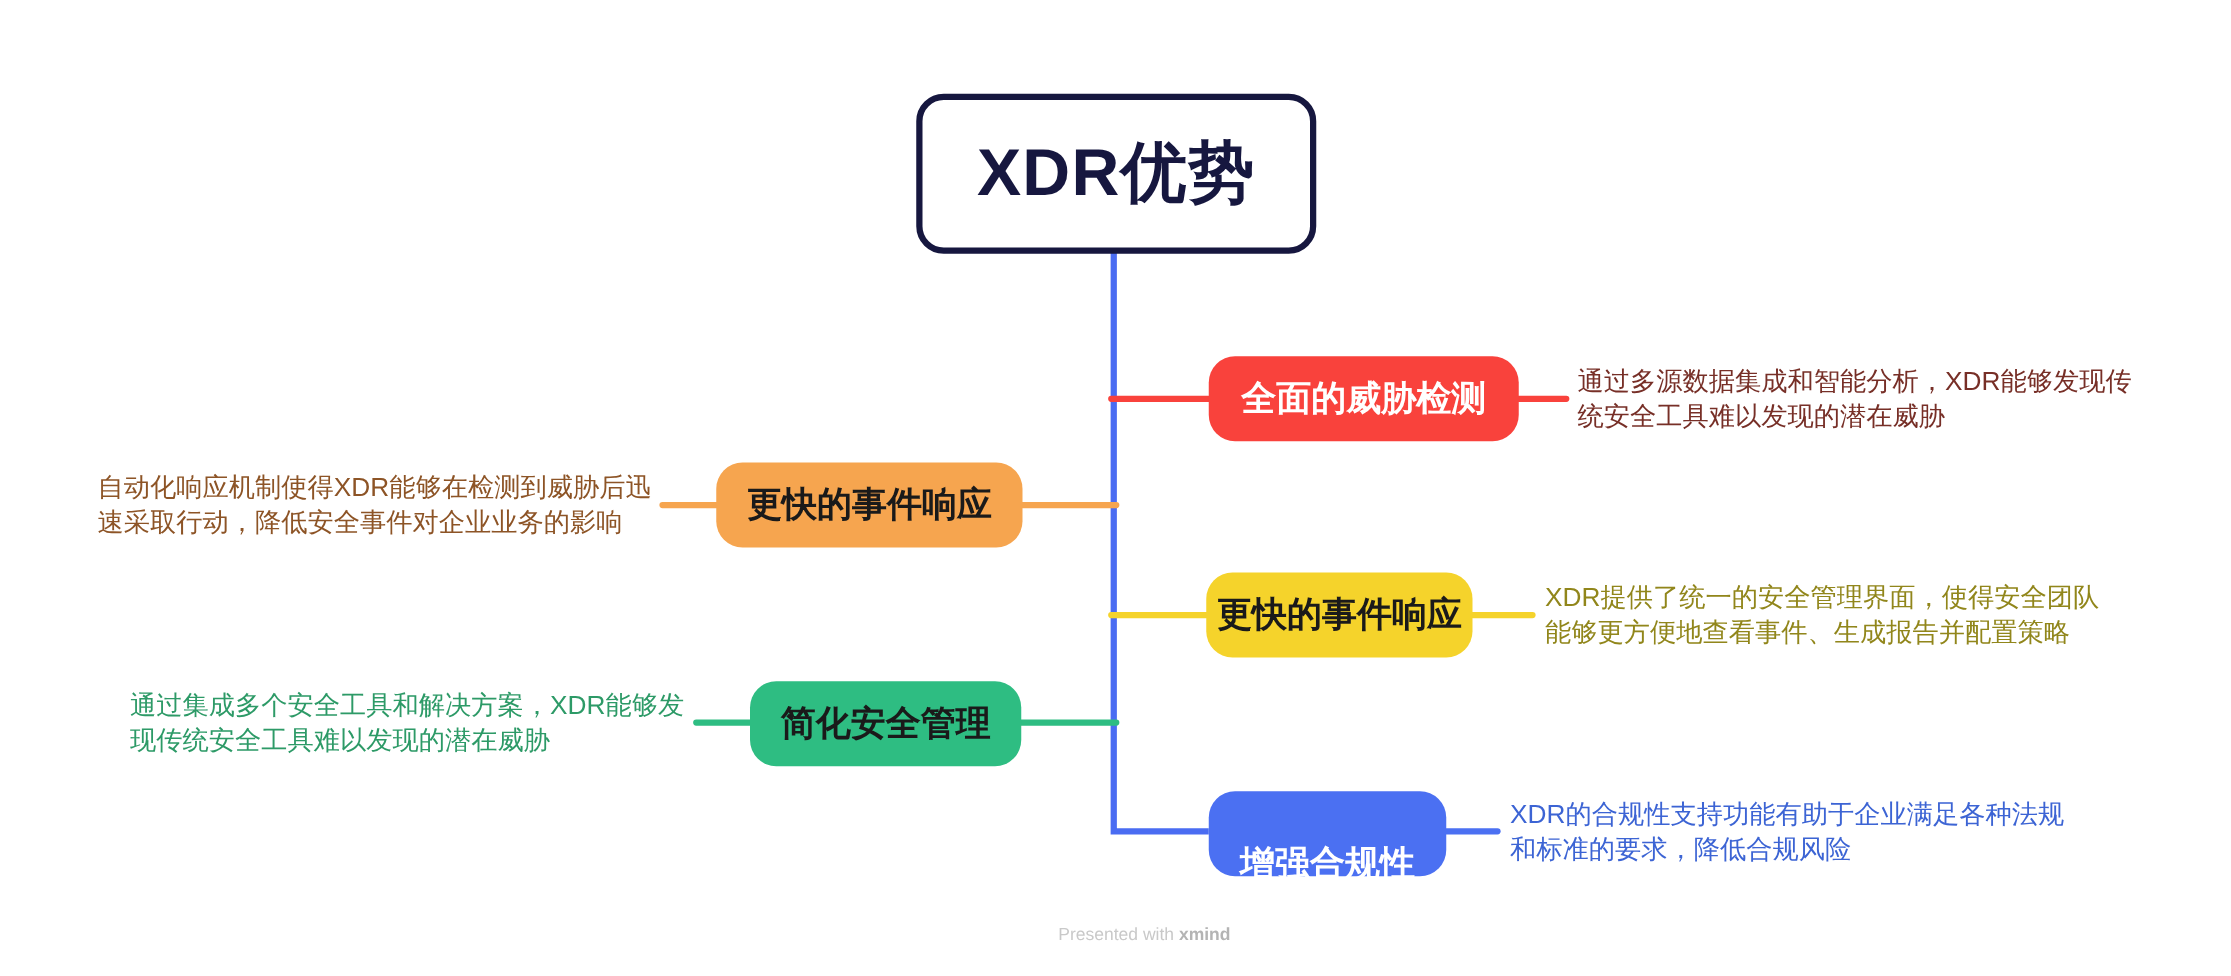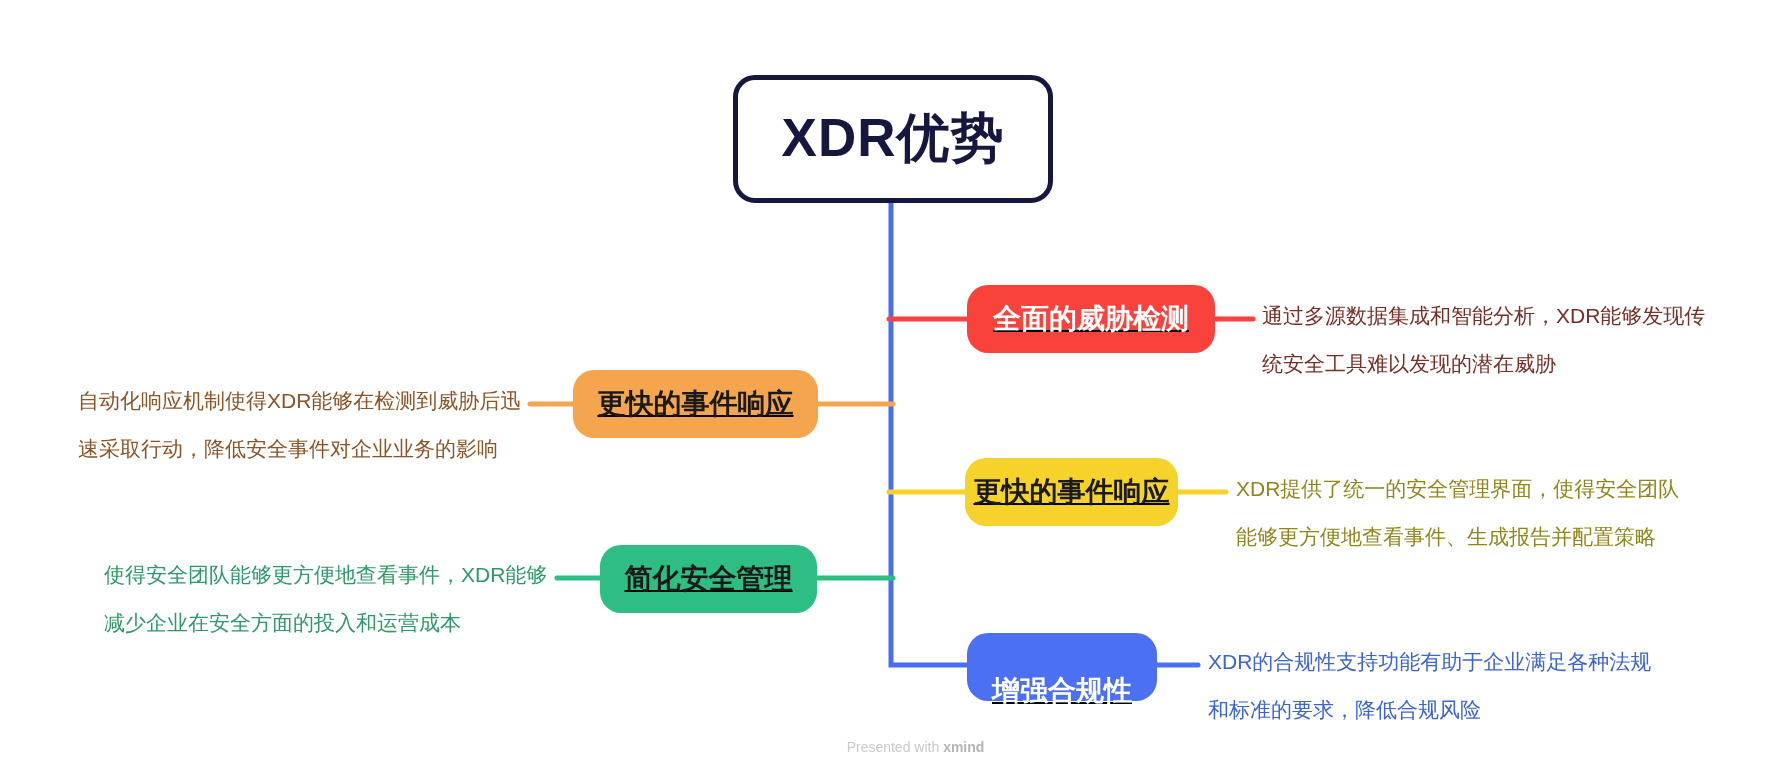--- a/index.html
+++ b/index.html
@@ -1,27 +1,27 @@
 <!DOCTYPE html>
 <html><head>
 <meta charset="utf-8">
 <style>
   html,body{margin:0;padding:0;}
   body{width:1785px;height:781px;background:#ffffff;font-family:"Liberation Sans",sans-serif;position:relative;overflow:hidden;}
   #links{position:absolute;left:0;top:0;}
   .root-node{position:absolute;left:733px;top:75px;width:320px;height:128px;background:#ffffff;border:5px solid #14532d;border-radius:22px;display:flex;align-items:center;justify-content:center;box-sizing:border-box;}
   .root-node .label{font-size:53px;font-weight:bold;letter-spacing:1px;}
-  .topic{position:absolute;display:flex;align-items:center;justify-content:center;border-radius:21px;box-sizing:border-box;text-decoration:underline;}
+  .topic{position:absolute;display:flex;align-items:center;justify-content:center;border-radius:21px;box-sizing:border-box;}
   .topic .label{font-size:28px;font-weight:bold;}
   #topic-0{left:967px;top:285px;width:248px;height:68px;}
   #topic-1{left:573px;top:370px;width:245px;height:68px;}
   #topic-2{left:965px;top:458px;width:213px;height:68px;}
   #topic-3{left:600px;top:545px;width:217px;height:68px;}
   #topic-4{left:967px;top:633px;width:190px;height:68px;}
-  .note{position:absolute;font-size:21px;line-height:48px;}
+  .note{position:absolute;font-size:21px;line-height:28px;}
   #note-0{left:1262px;top:292px;width:452px;}
   #note-1{left:78px;top:377px;width:452px;}
   #note-2{left:1236px;top:465px;width:452px;}
   #note-3{left:104px;top:551px;width:452px;}
   #note-4{left:1208px;top:638px;width:452px;}
   #footer{position:absolute;left:0;right:0;top:739px;text-align:center;font-size:14px;color:#c9c9c9;padding-left:46px;}
   #footer .brand{font-weight:bold;color:#b4b4b4;}
 </style>
 </head>
 <body>
@@ -52,21 +52,21 @@
   <div class="topic" id="topic-3" style="background: rgb(46, 189, 130);">
     <span class="label" style="color: rgb(26, 26, 26);">简化安全管理</span>
   </div>
   <div class="topic" id="topic-4" style="background: rgb(75, 112, 242);">
     <span class="label" style="color: rgb(255, 255, 255); margin-top: 48px;">增强合规性</span>
   </div>
 
   <div class="note" id="note-0" style="color: rgb(119, 47, 39);">通过多源数据集成和智能分析，XDR能够发现传统安全工具难以发现的潜在威胁</div>
   <div class="note" id="note-1" style="color: rgb(141, 84, 38);">自动化响应机制使得XDR能够在检测到威胁后迅速采取行动，降低安全事件对企业业务的影响</div>
   <div class="note" id="note-2" style="color: rgb(145, 134, 27);">XDR提供了统一的安全管理界面，使得安全团队能够更方便地查看事件、生成报告并配置策略</div>
-  <div class="note" id="note-3" style="color: rgb(45, 154, 103);">使得安全团队能够更方便地查看事件，XDR能够减少企业在安全方面的投入和运营成本</div>
+  <div class="note" id="note-3" style="color: rgb(45, 154, 103);">通过集成多个安全工具和解决方案，XDR能够发现传统安全工具难以发现的潜在威胁</div>
   <div class="note" id="note-4" style="color: rgb(60, 100, 212);">XDR的合规性支持功能有助于企业满足各种法规和标准的要求，降低合规风险</div>
 
   <div id="footer">
     <span>Presented with</span>
     <span> </span>
     <span class="brand">xmind</span>
   </div>
 </div>
 
 </body></html>

